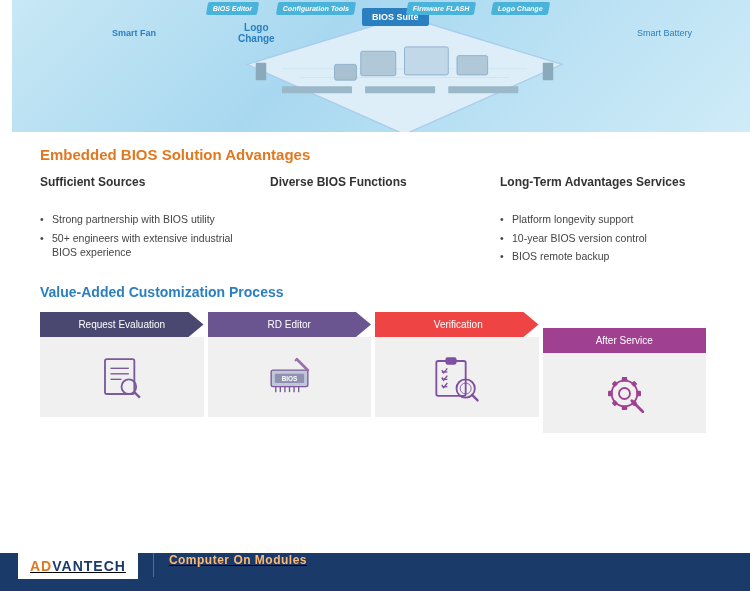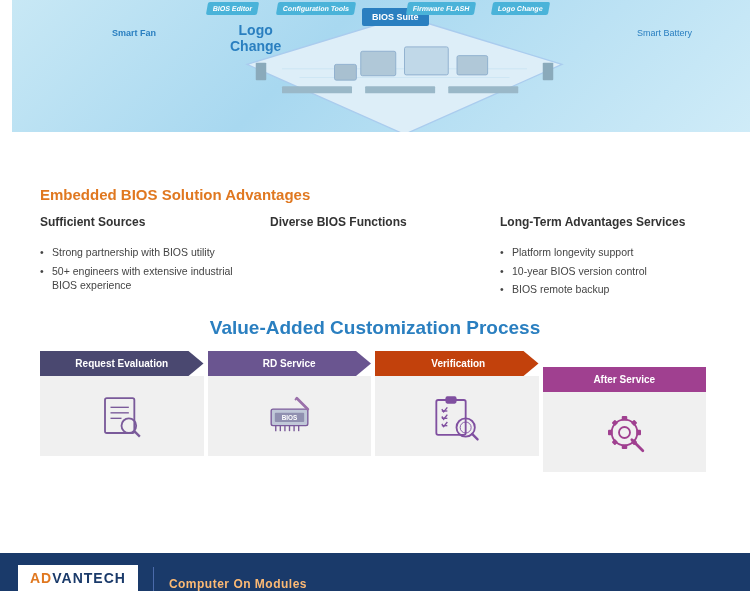--- a/index.html
+++ b/index.html
@@ -81,22 +81,22 @@
       position: absolute;
       top: 28px; left: 100px;
       font-size: 9px;
       color: #2a7fc0;
       font-weight: bold;
       text-align: center;
     }
 
     .label-logo-change {
       position: absolute;
-      top: 22px; left: 218px;
-      font-size: 14px;
+      top: 22px; left: 226px;
+      font-size: 10px;
       color: #2a7fc0;
       font-weight: bold;
       text-align: center;
     }
 
     .label-smart-battery {
       position: absolute;
       top: 28px; right: 70px;
       font-size: 9px;
       color: #2a7fc0;
@@ -117,38 +117,37 @@
     
     .main-content {
       padding: 14px 40px 10px 40px;
     }
 
     .section-title {
       color: #e07820;
       font-size: 15px;
       font-weight: bold;
       margin-bottom: 12px;
-      margin-top: 40px;
     }
 
     .advantages-grid {
       display: flex;
       gap: 20px;
       margin-bottom: 18px;
     }
 
     .advantage-col {
       flex: 1;
     }
 
     .advantage-col h3 {
       font-size: 12px;
       font-weight: bold;
       color: #333;
-      margin-bottom: 14px;
+      margin-bottom: 21px;
       border-bottom: none;
     }
 
     .advantage-col ul {
       list-style: none;
       padding: 0;
     }
 
     .advantage-col ul li {
       font-size: 10.5px;
@@ -161,41 +160,41 @@
     .advantage-col ul li::before {
       content: '•';
       position: absolute;
       left: 0;
       color: #444;
     }
 
     
     .value-section-title {
       color: #2a7fc0;
-      font-size: 19px;
+      font-size: 14px;
       font-weight: bold;
       margin-bottom: 12px;
-      text-align: center;
     }
 
     .icon-svg {
       width: 55px;
       height: 55px;
     }
 
     
     .footer {
       position: absolute;
       bottom: 0;
       left: 0;
       right: 0;
       height: 38px;
       background: #1a3a6a;
       display: flex;
-      align-items: flex-end;
+      align-items: flex-start;
+      text-decoration: underline;
     }
 
     .footer-logo {
       background: #fff;
       padding: 5px 12px;
       margin-left: 18px;
       display: flex;
       align-items: center;
     }
 
@@ -234,32 +233,32 @@
     .step-item {
       flex: 1;
       position: relative;
       margin-right: 4px;
     }
 
     .step-label-bar {
       padding: 7px 8px;
       color: #fff;
       font-size: 10px;
-      font-weight: bold;
+      font-weight: normal;
       text-align: center;
       clip-path: polygon(0 0, calc(100% - 15px) 0, 100% 50%, calc(100% - 15px) 100%, 0 100%);
     }
 
     .step-item:last-child .step-label-bar {
       clip-path: polygon(0 0, 100% 0, 100% 100%, 0 100%);
     }
 
     .s1 { background: #4a4870; }
     .s2 { background: #6a5590; }
-    .s3 { background: #c2410c; padding-left: 11px; }
+    .s3 { background: #ef4444; padding-left: 11px; }
     .s4 { background: #a04090; margin-top: 16px; }
 
     .step-icon-area {
       background: #f0f0f0;
       height: 80px;
       display: flex;
       align-items: center;
       justify-content: center;
     }
   </style>
@@ -339,21 +338,21 @@
           <line x1="18" y1="20" x2="38" y2="20" stroke="#7a5a9a" stroke-width="1.5"></line>
           <line x1="18" y1="26" x2="38" y2="26" stroke="#7a5a9a" stroke-width="1.5"></line>
           <line x1="18" y1="32" x2="30" y2="32" stroke="#7a5a9a" stroke-width="1.5"></line>
           <circle cx="38" cy="40" r="8" fill="none" stroke="#7a5a9a" stroke-width="2"></circle>
           <line x1="44" y1="46" x2="50" y2="52" stroke="#7a5a9a" stroke-width="2.5"></line>
         </svg>
       </div>
     </div>
 
     <div class="step-item">
-      <div class="step-label-bar s2">RD Service</div>
+      <div class="step-label-bar s2">RD Editor</div>
       <div class="step-icon-area">
         <svg class="icon-svg" viewBox="0 0 60 60">
 
           <rect x="10" y="22" width="40" height="18" rx="2" fill="#c0c8d8" stroke="#7a5a9a" stroke-width="1.5"></rect>
           <rect x="14" y="26" width="32" height="10" rx="1" fill="#9090b0"></rect>
           <text x="30" y="34" text-anchor="middle" font-size="7" fill="#fff" font-weight="bold">BIOS</text>
 
           <line x1="15" y1="40" x2="15" y2="46" stroke="#7a5a9a" stroke-width="1.5"></line>
           <line x1="20" y1="40" x2="20" y2="46" stroke="#7a5a9a" stroke-width="1.5"></line>
           <line x1="25" y1="40" x2="25" y2="46" stroke="#7a5a9a" stroke-width="1.5"></line>

